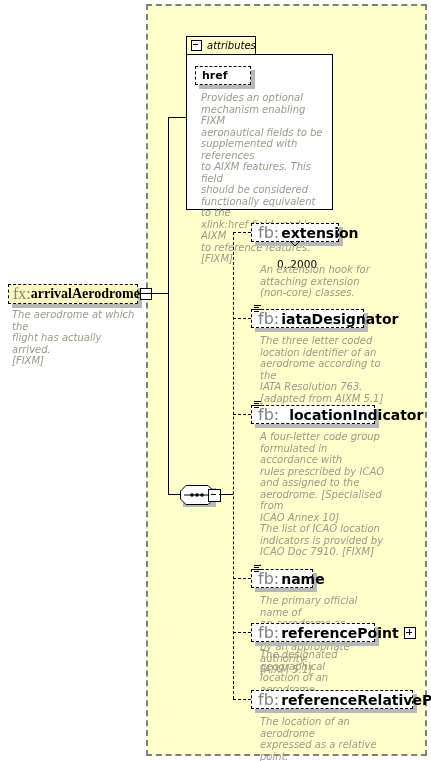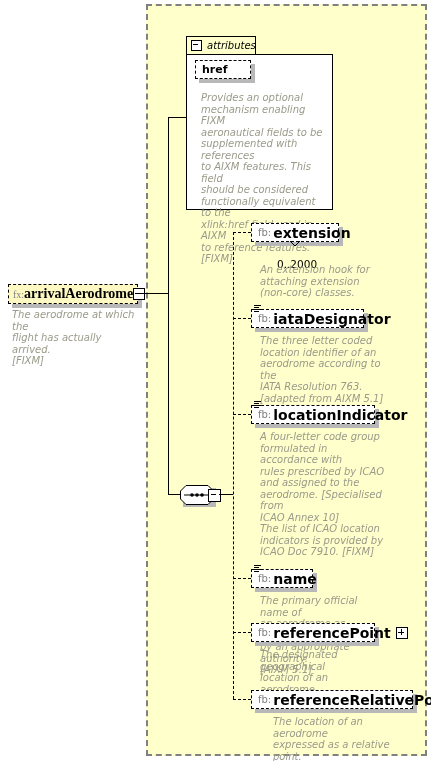--- a/index.html
+++ b/index.html
@@ -67,21 +67,21 @@
     padding:0 6px;
     white-space:nowrap;
   }
   .nodewrap{position:absolute;}
   .nodewrap .sh{
     position:absolute;left:4px;top:4px;
     width:100%;height:100%;
     background:#b8b8b8;
   }
   .nodewrap .node{left:0;top:0;position:relative;width:100%;}
-  .pfx{color:#808080;font-size:10px;font-weight:normal;}
+  .pfx{color:#808080;font-size:16px;font-weight:normal;}
   .nm{color:#000000;font-size:14px;font-weight:bold;}
   .nm-plain{color:#000000;font-size:11px;font-weight:bold;}
 
   
   .stglyph{
     position:absolute;left:2px;top:-5px;width:8px;height:8px;z-index:5;
   }
   .stglyph i{
     display:block;background:#000;position:absolute;left:0;height:1px;
   }
@@ -169,21 +169,21 @@
   <div class="vline" style="left:168px;top:117px;height:377px;"></div>
   <div class="hline" style="left:168px;top:117px;width:19px;"></div>
   <div class="hline" style="left:168px;top:494px;width:13px;"></div>
 
   <div class="attr-tab">
     <span class="minus"></span>
     <span class="lbl">attributes</span>
   </div>
   <div class="attr-body"></div>
 
-  <div class="nodewrap" style="left:195px;top:60px;width:56px;height:19px;">
+  <div class="nodewrap" style="left:195px;top:66px;width:56px;height:19px;">
     <div class="sh"></div>
     <div class="node">
       <span class="nm-plain">href</span>
     </div>
   </div>
   <div class="desc" style="left:201px;top:92px;width:124px;">Provides an optional
 mechanism enabling FIXM
 aeronautical fields to be
 supplemented with references
 to AIXM features.  This field
@@ -251,21 +251,21 @@
   <div class="nodewrap" style="left:251px;top:405px;width:124px;height:19px;">
     <div class="sh"></div>
     <div class="node">
       <span class="stglyph">
           <i></i>
           <i></i>
           <i></i>
           <i></i>
         </span>
       <span class="pfx">fb:</span>
-      <span class="nm" style="margin-left:2px">locationIndicator</span>
+      <span class="nm" style="margin-left:10px">locationIndicator</span>
     </div>
   </div>
   <div class="desc" style="left:260px;top:431px;width:128px;">A four-letter code group
 formulated in accordance with
 rules prescribed by ICAO
 and assigned to the
 aerodrome. [Specialised from
 ICAO Annex 10]
 The list of ICAO location
 indicators is provided by
@@ -302,16 +302,16 @@
 [ICAO]</div>
 
   <div class="nodewrap" style="left:251px;top:690px;width:162px;height:19px;">
     <div class="sh"></div>
     <div class="node">
       <span class="pfx">fb:</span>
       <span class="nm" style="margin-left:2px">referenceRelativePoint</span>
       <span class="plus"></span>
     </div>
   </div>
-  <div class="desc" style="left:273px;top:716px;width:132px;">The location of an aerodrome
+  <div class="desc" style="left:260px;top:716px;width:132px;">The location of an aerodrome
 expressed as a relative point.</div>
 
 </div>
 
 </body></html>

